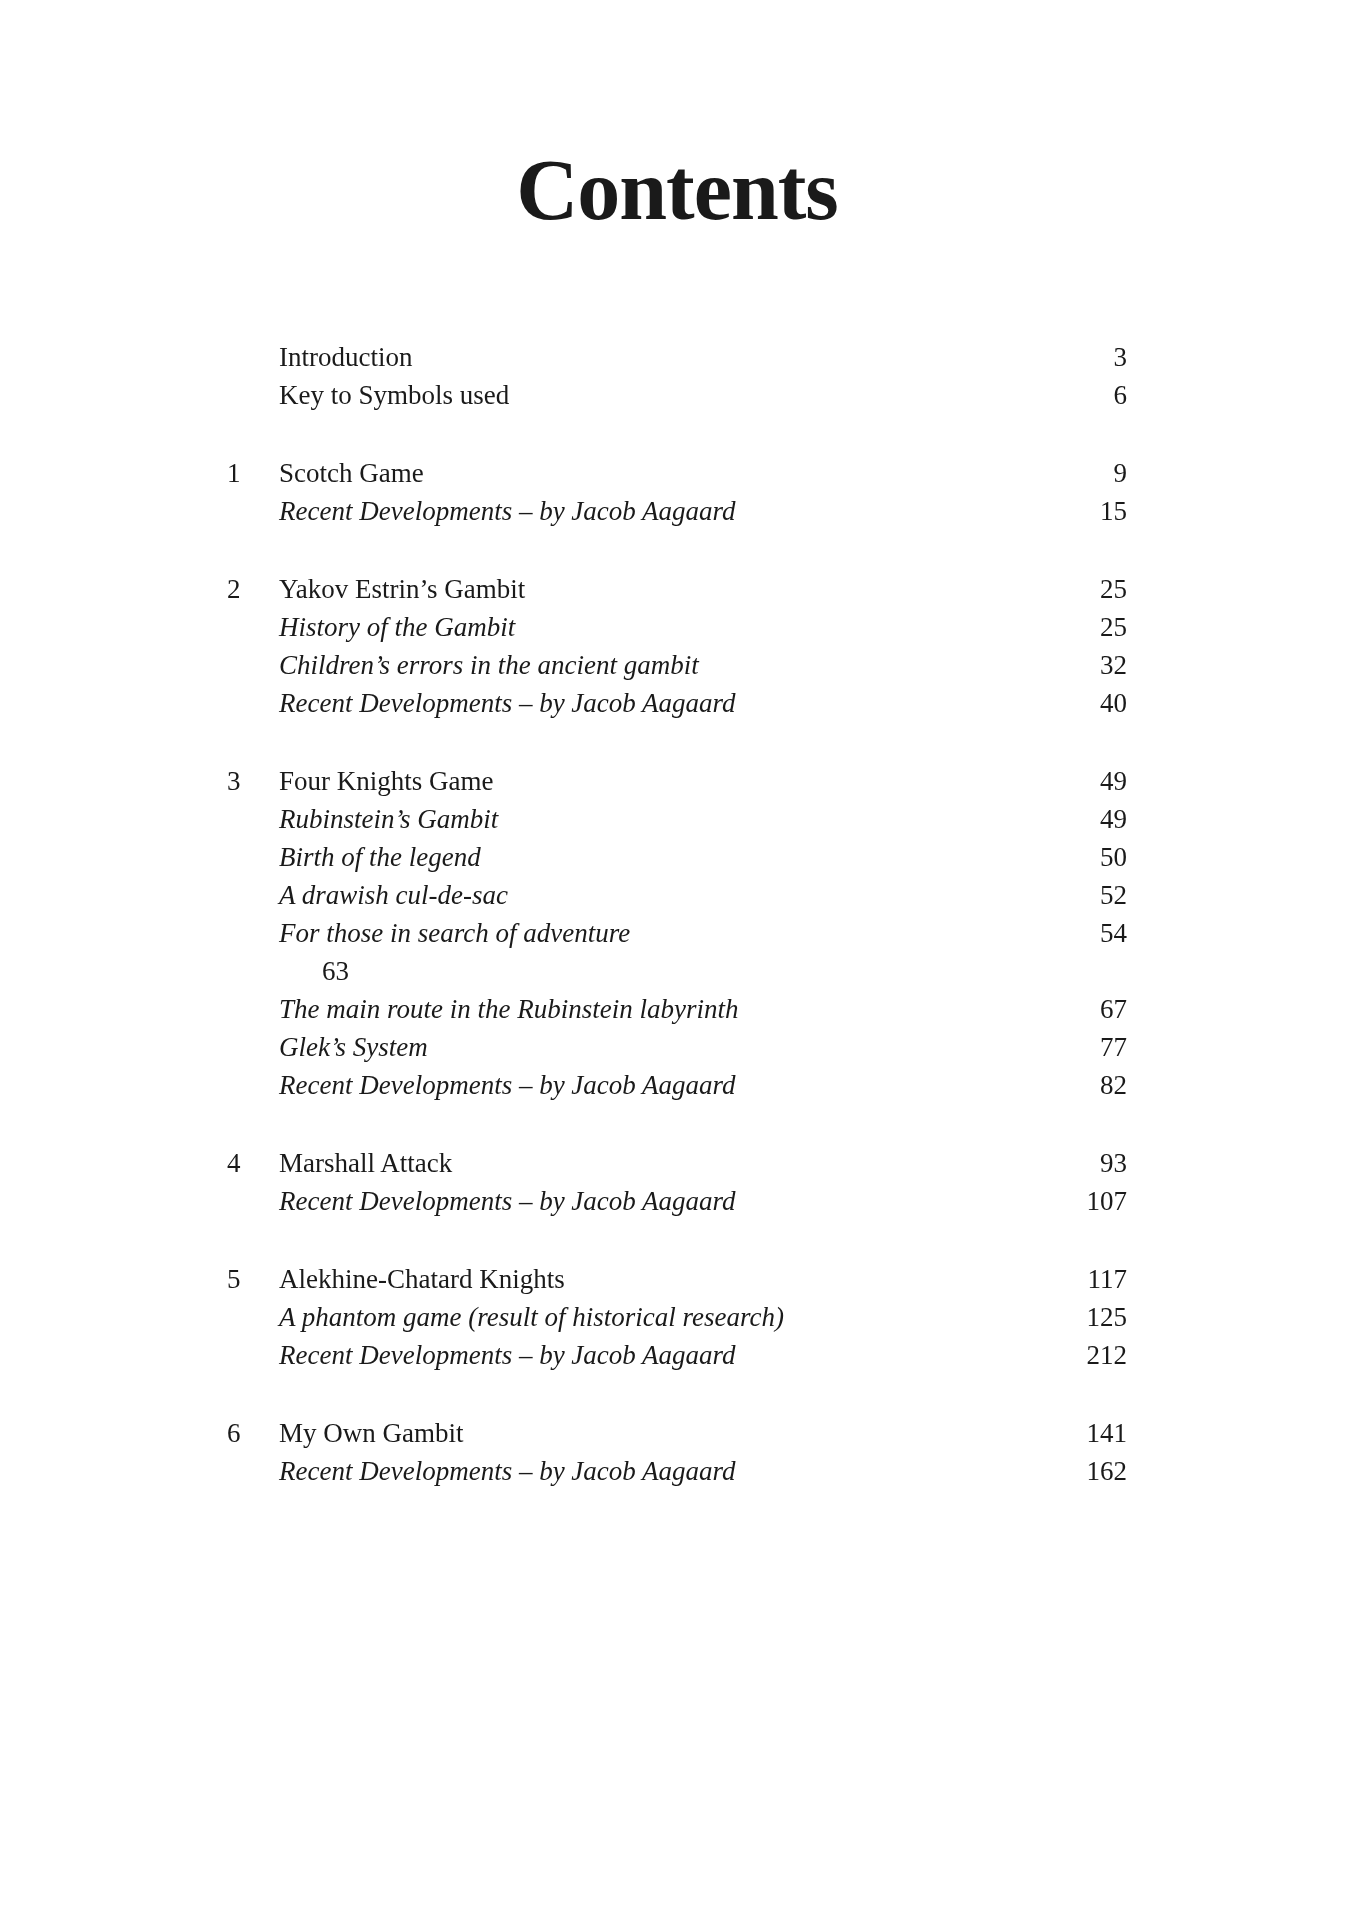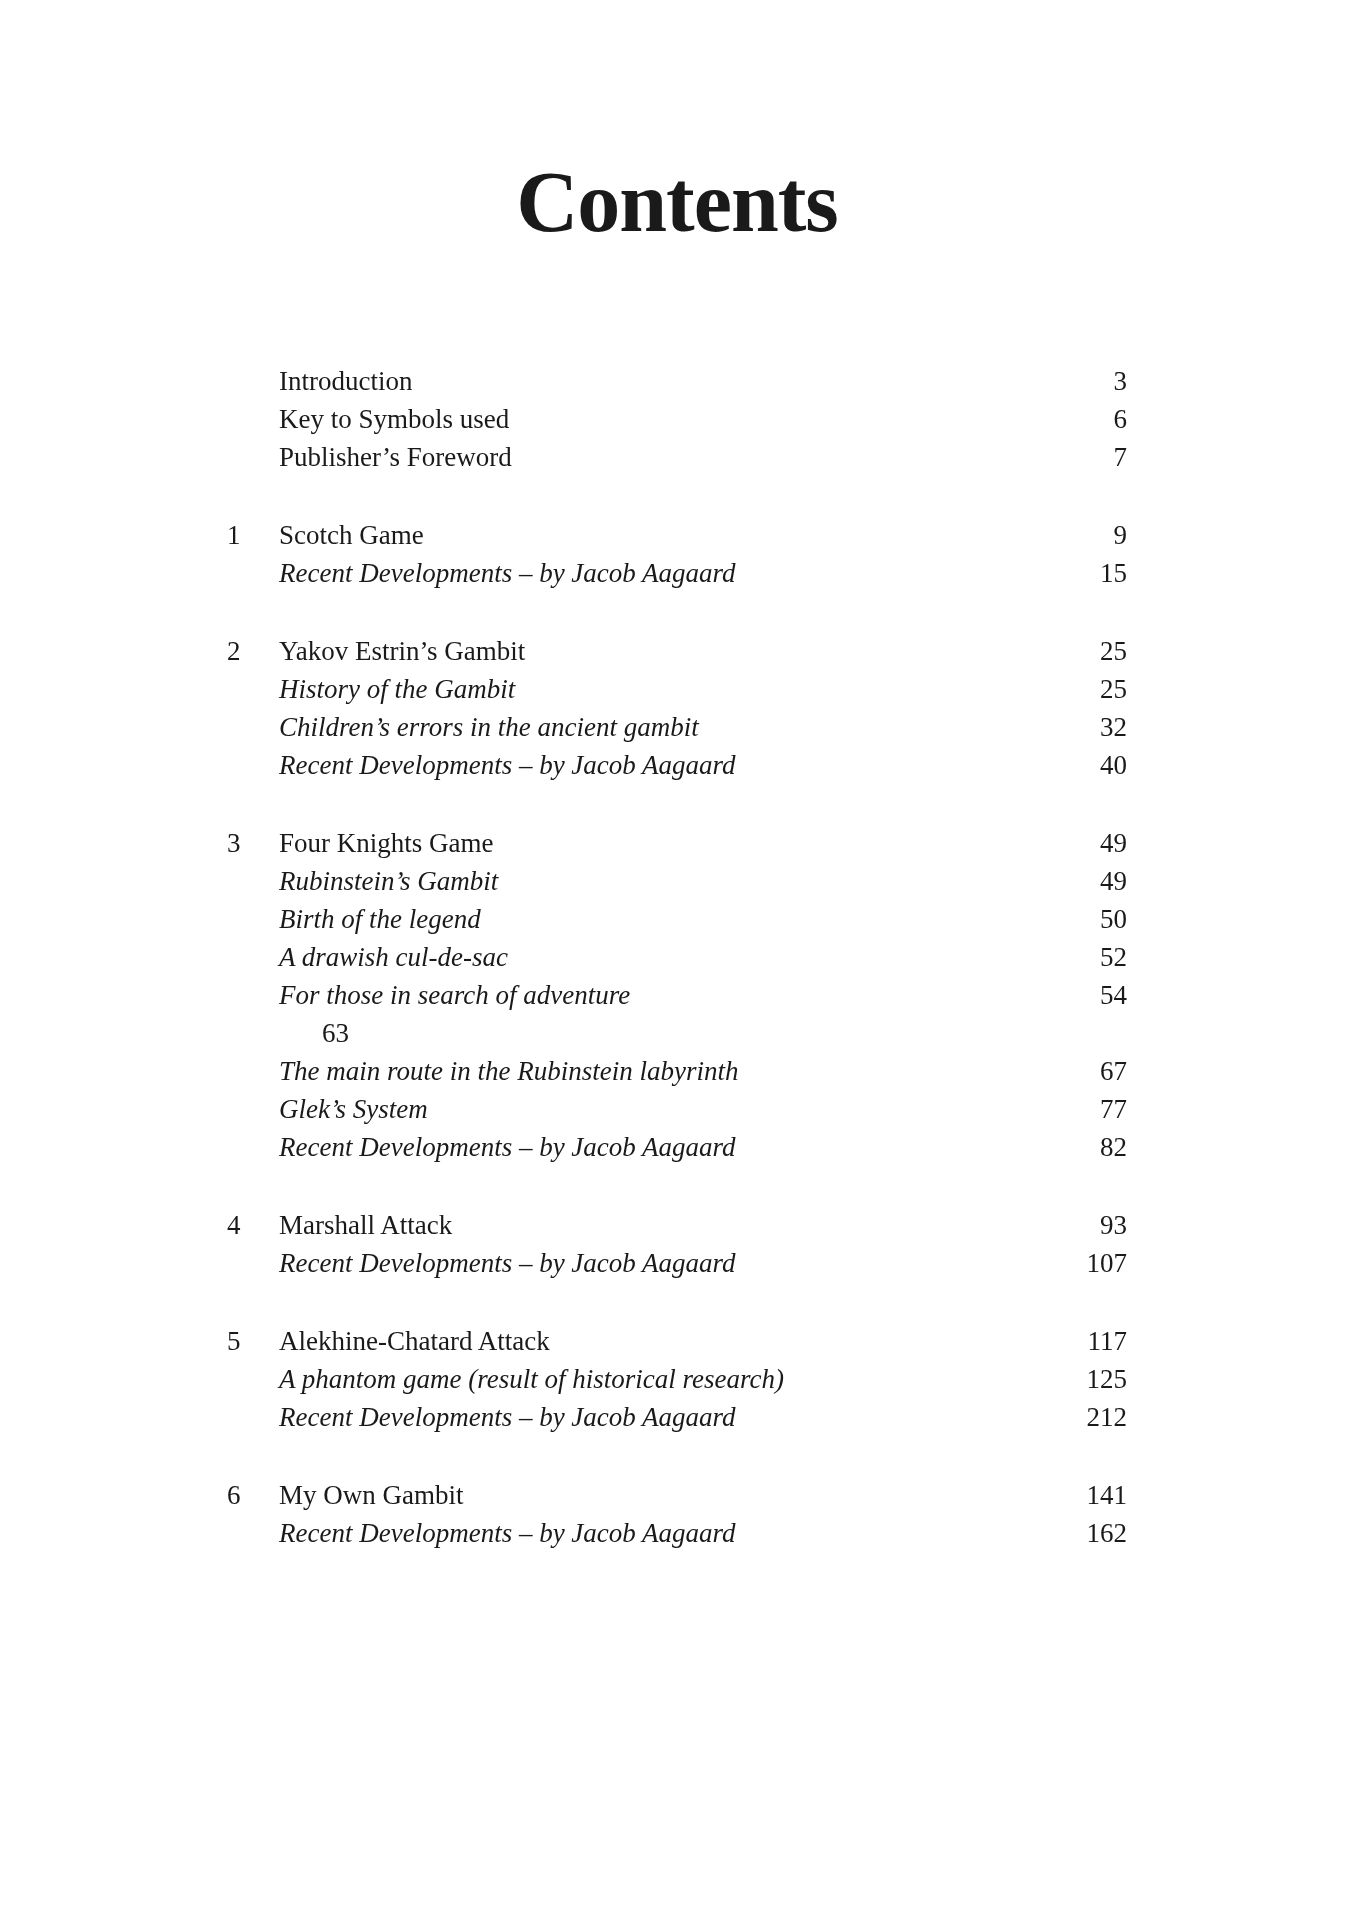--- a/index.html
+++ b/index.html
@@ -16,21 +16,21 @@
     color: #000000;
     box-sizing: border-box;
     overflow: hidden;
   }
   .page-title {
     text-align: center;
     font-family: "Liberation Serif", serif;
     font-weight: bold;
     font-size: 86px;
     letter-spacing: -1px;
-    margin: 12px;
+    margin: 0;
     padding-top: 140px;
     color: #1a1a1a;
   }
   .toc {
     margin: 0 auto;
     width: 900px;
     padding-top: 98px;
   }
   .toc-group {
     margin-bottom: 0;
@@ -82,25 +82,20 @@
       <div class="row front">
         <span class="num"></span>
         <span class="label">Introduction</span>
         <span class="page-num">3</span>
       </div>
       <div class="row front">
         <span class="num"></span>
         <span class="label">Key to Symbols used</span>
         <span class="page-num">6</span>
       </div>
-      <div class="row front">
-        <span class="num"></span>
-        <span class="label">Publisher’s Foreword</span>
-        <span class="page-num">7</span>
-      </div>
     </div>
 
     <div class="group-gap"></div>
 
     <div class="toc-group">
       <div class="row chapter">
         <span class="num">1</span>
         <span class="label">Scotch Game</span>
         <span class="page-num">9</span>
       </div>
@@ -198,21 +193,21 @@
         <span class="label">Recent Developments – by Jacob Aagaard</span>
         <span class="page-num">107</span>
       </div>
     </div>
 
     <div class="group-gap"></div>
 
     <div class="toc-group">
       <div class="row chapter">
         <span class="num">5</span>
-        <span class="label">Alekhine-Chatard Attack</span>
+        <span class="label">Alekhine-Chatard Knights</span>
         <span class="page-num">117</span>
       </div>
       <div class="row sub">
         <span class="num"></span>
         <span class="label">A phantom game (result of historical research)</span>
         <span class="page-num">125</span>
       </div>
       <div class="row sub">
         <span class="num"></span>
         <span class="label">Recent Developments – by Jacob Aagaard</span>

